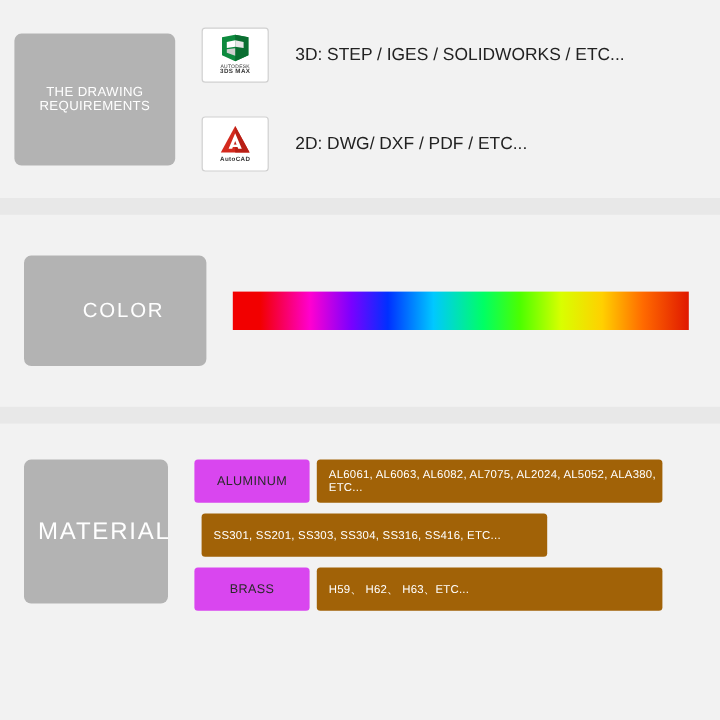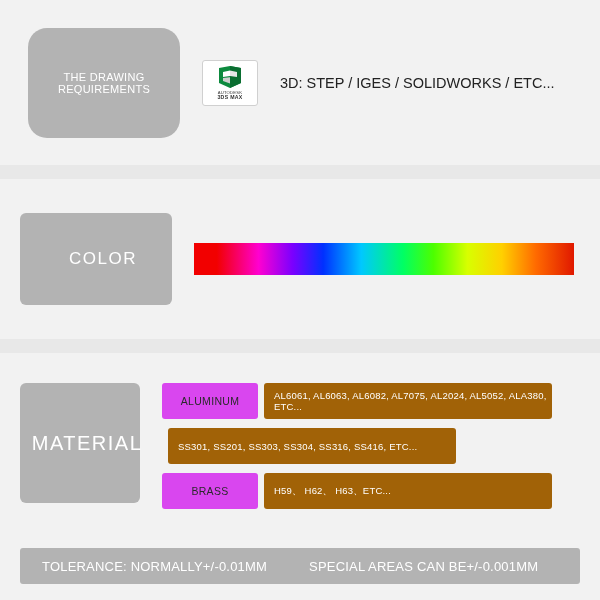--- a/index.html
+++ b/index.html
@@ -53,27 +53,26 @@
     color: #ffffff;
     display: flex;
     align-items: center;
     justify-content: center;
     text-align: center;
     border-radius: 6px;
     box-sizing: border-box;
     padding-left: 14px;
   }
   .label-drawing {
-    width: 152px;
+    width: 134px;
     height: 110px;
-    margin-left: 28px;
+    margin-left: 12px;
     font-size: 11px;
     letter-spacing: 0.3px;
     padding: 0 8px;
-    border-radius: 19px;
   }
   .label-color {
     width: 152px;
     height: 92px;
     margin-left: 20px;
     font-size: 17px;
     letter-spacing: 1.5px;
   }
   .label-material {
     width: 120px;
@@ -228,20 +227,34 @@
             <path d="M6 13 L13 12.3 L13 18.5 L6 16 Z" fill="#cfcfcf"></path>
           </svg>
           <div class="cap">
             <span>AUTODESK</span>
             <b>3DS MAX</b>
           </div>
         </div>
         <div class="drawing-text">3D:  STEP  /  IGES / SOLIDWORKS / ETC...</div>
       </div>
 
+      <div class="drawing-row">
+        <div class="sw-icon">
+          <svg class="glyph" width="28" height="26" viewBox="0 0 28 26" aria-hidden="true">
+            <path d="M14 1 L26 23 L2 23 Z" fill="#d42a1e"></path>
+            <path d="M14 1 L26 23 L14 23 Z" fill="#b81f15"></path>
+            <path d="M14 7 L19.5 20 L16.5 20 L14 13.5 L11.5 20 L8.5 20 Z" fill="#ffffff"></path>
+            <rect x="11" y="16.5" width="6" height="2" fill="#ffffff"></rect>
+          </svg>
+          <div class="cap">
+            <b>AutoCAD</b>
+          </div>
+        </div>
+        <div class="drawing-text">2D: DWG/  DXF  / PDF / ETC...</div>
+      </div>
 
     </div>
   </div>
 
   <div class="gap"></div>
 
   <div class="panel panel-color">
     <div class="label-box label-color">COLOR</div>
     <div class="color-bar"></div>
   </div>
@@ -264,19 +277,15 @@
         </div>
 
         <div class="mat-row">
           <div class="mat-name">BRASS</div>
           <div class="mat-values">H59、 H62、 H63、ETC...</div>
         </div>
 
       </div>
     </div>
 
-    <div class="tolerance">
-      <span class="tol-left">TOLERANCE: NORMALLY+/-0.01MM</span>
-      <span class="tol-right">SPECIAL AREAS CAN BE+/-0.001MM</span>
-    </div>
   </div>
 
 </div>
 
 </body></html>

